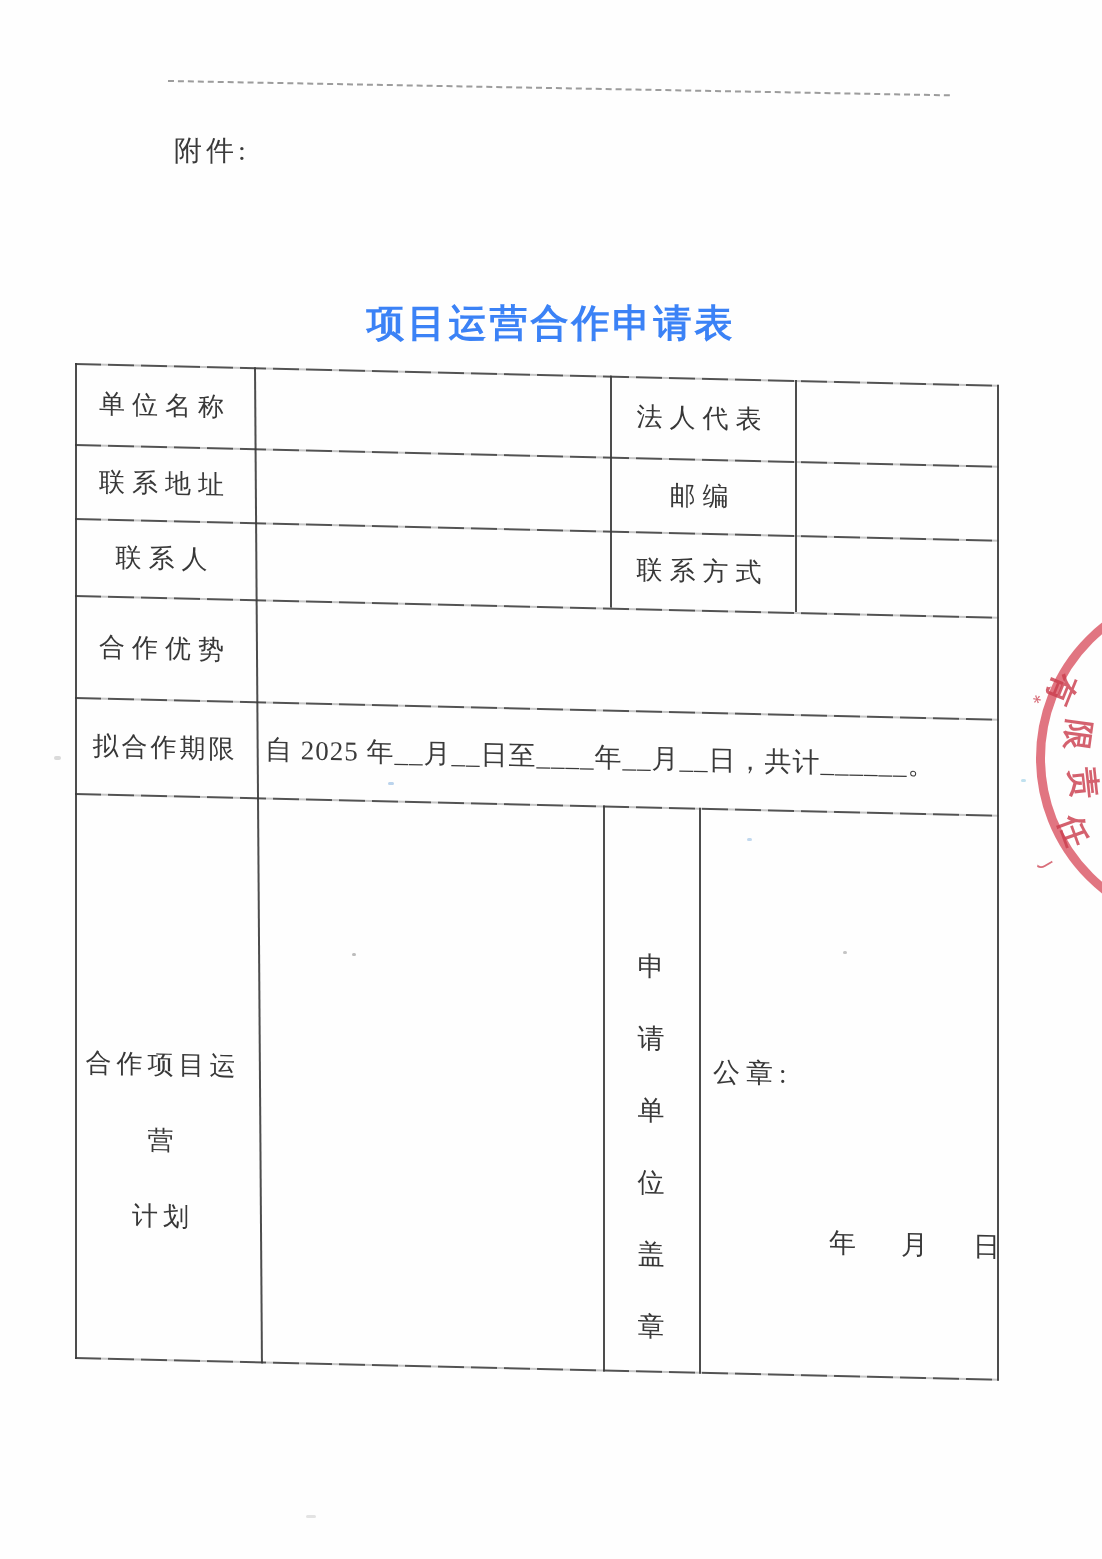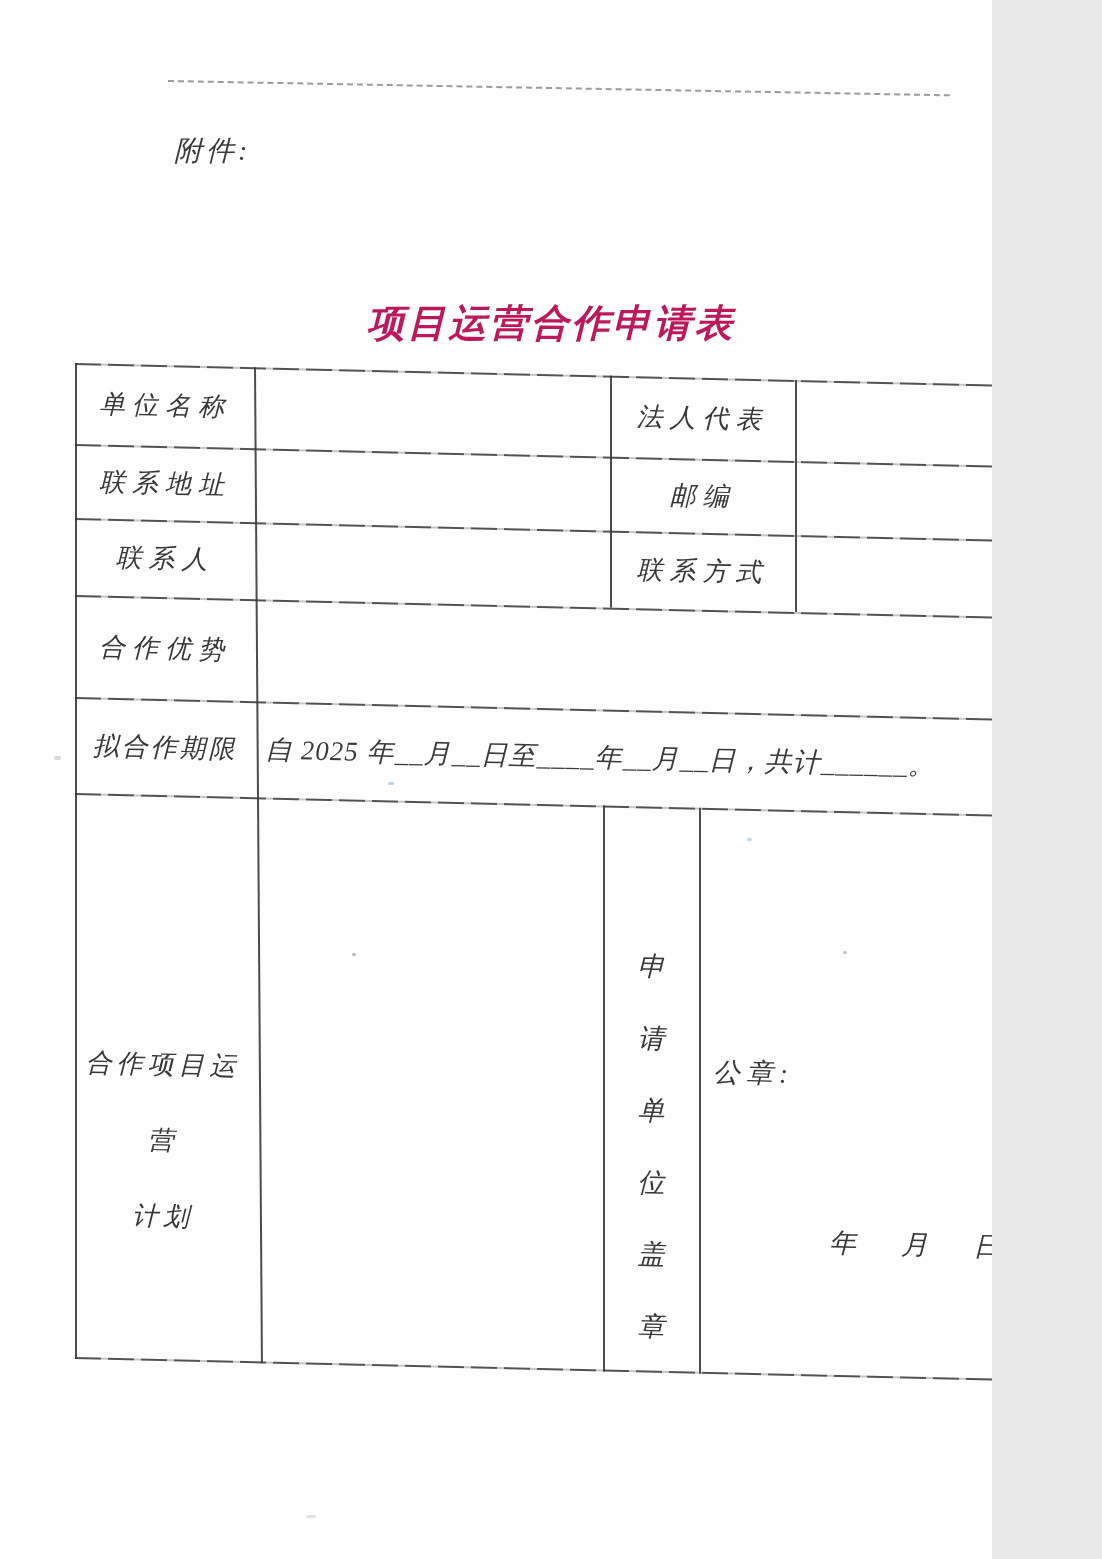--- a/index.html
+++ b/index.html
@@ -1,43 +1,42 @@
 <!DOCTYPE html>
 <html><head>
 <meta charset="utf-8">
 <style>
   html,body{margin:0;padding:0;background:#e8e8e8;}
   .page{
     position:relative;
-    width:992px;height:1559px;
+    width:1102px;height:1559px;
     background:#fefefe;
     overflow:hidden;
     font-family:"Liberation Serif","DejaVu Serif",serif;
     color:#343434;
-    font-style:italic;
   }
   
   .scan-line{
     position:absolute;left:168px;top:80px;width:782px;height:0;
     border-top:2px dashed rgba(75,75,75,.55);
     transform:rotate(1.05deg);transform-origin:left top;
   }
   .attachment{
     position:absolute;left:174px;top:132px;
     font-size:28px;letter-spacing:4px;color:#3a3a3a;
   }
   .title1{
     position:absolute;left:0;top:202px;width:1102px;
     text-align:center;font-size:42px;font-weight:600;
     letter-spacing:3px;color:#3c3c3c;
   }
   .title2{
     position:absolute;left:0;top:298px;width:1102px;
     text-align:center;font-size:38px;font-weight:600;
-    letter-spacing:3px;color:#be185d;
+    letter-spacing:3px;color:#3b82f6;
   }
   
   .tbl{
     position:absolute;left:75px;top:363px;width:924px;height:996px;
     transform:skewY(1.35deg);transform-origin:0 0;
   }
   .hline{
     position:absolute;height:1.6px;left:0;width:924px;
     background:repeating-linear-gradient(to right,
       rgba(68,68,68,.92) 0 26px, rgba(68,68,68,.30) 26px 33px);

